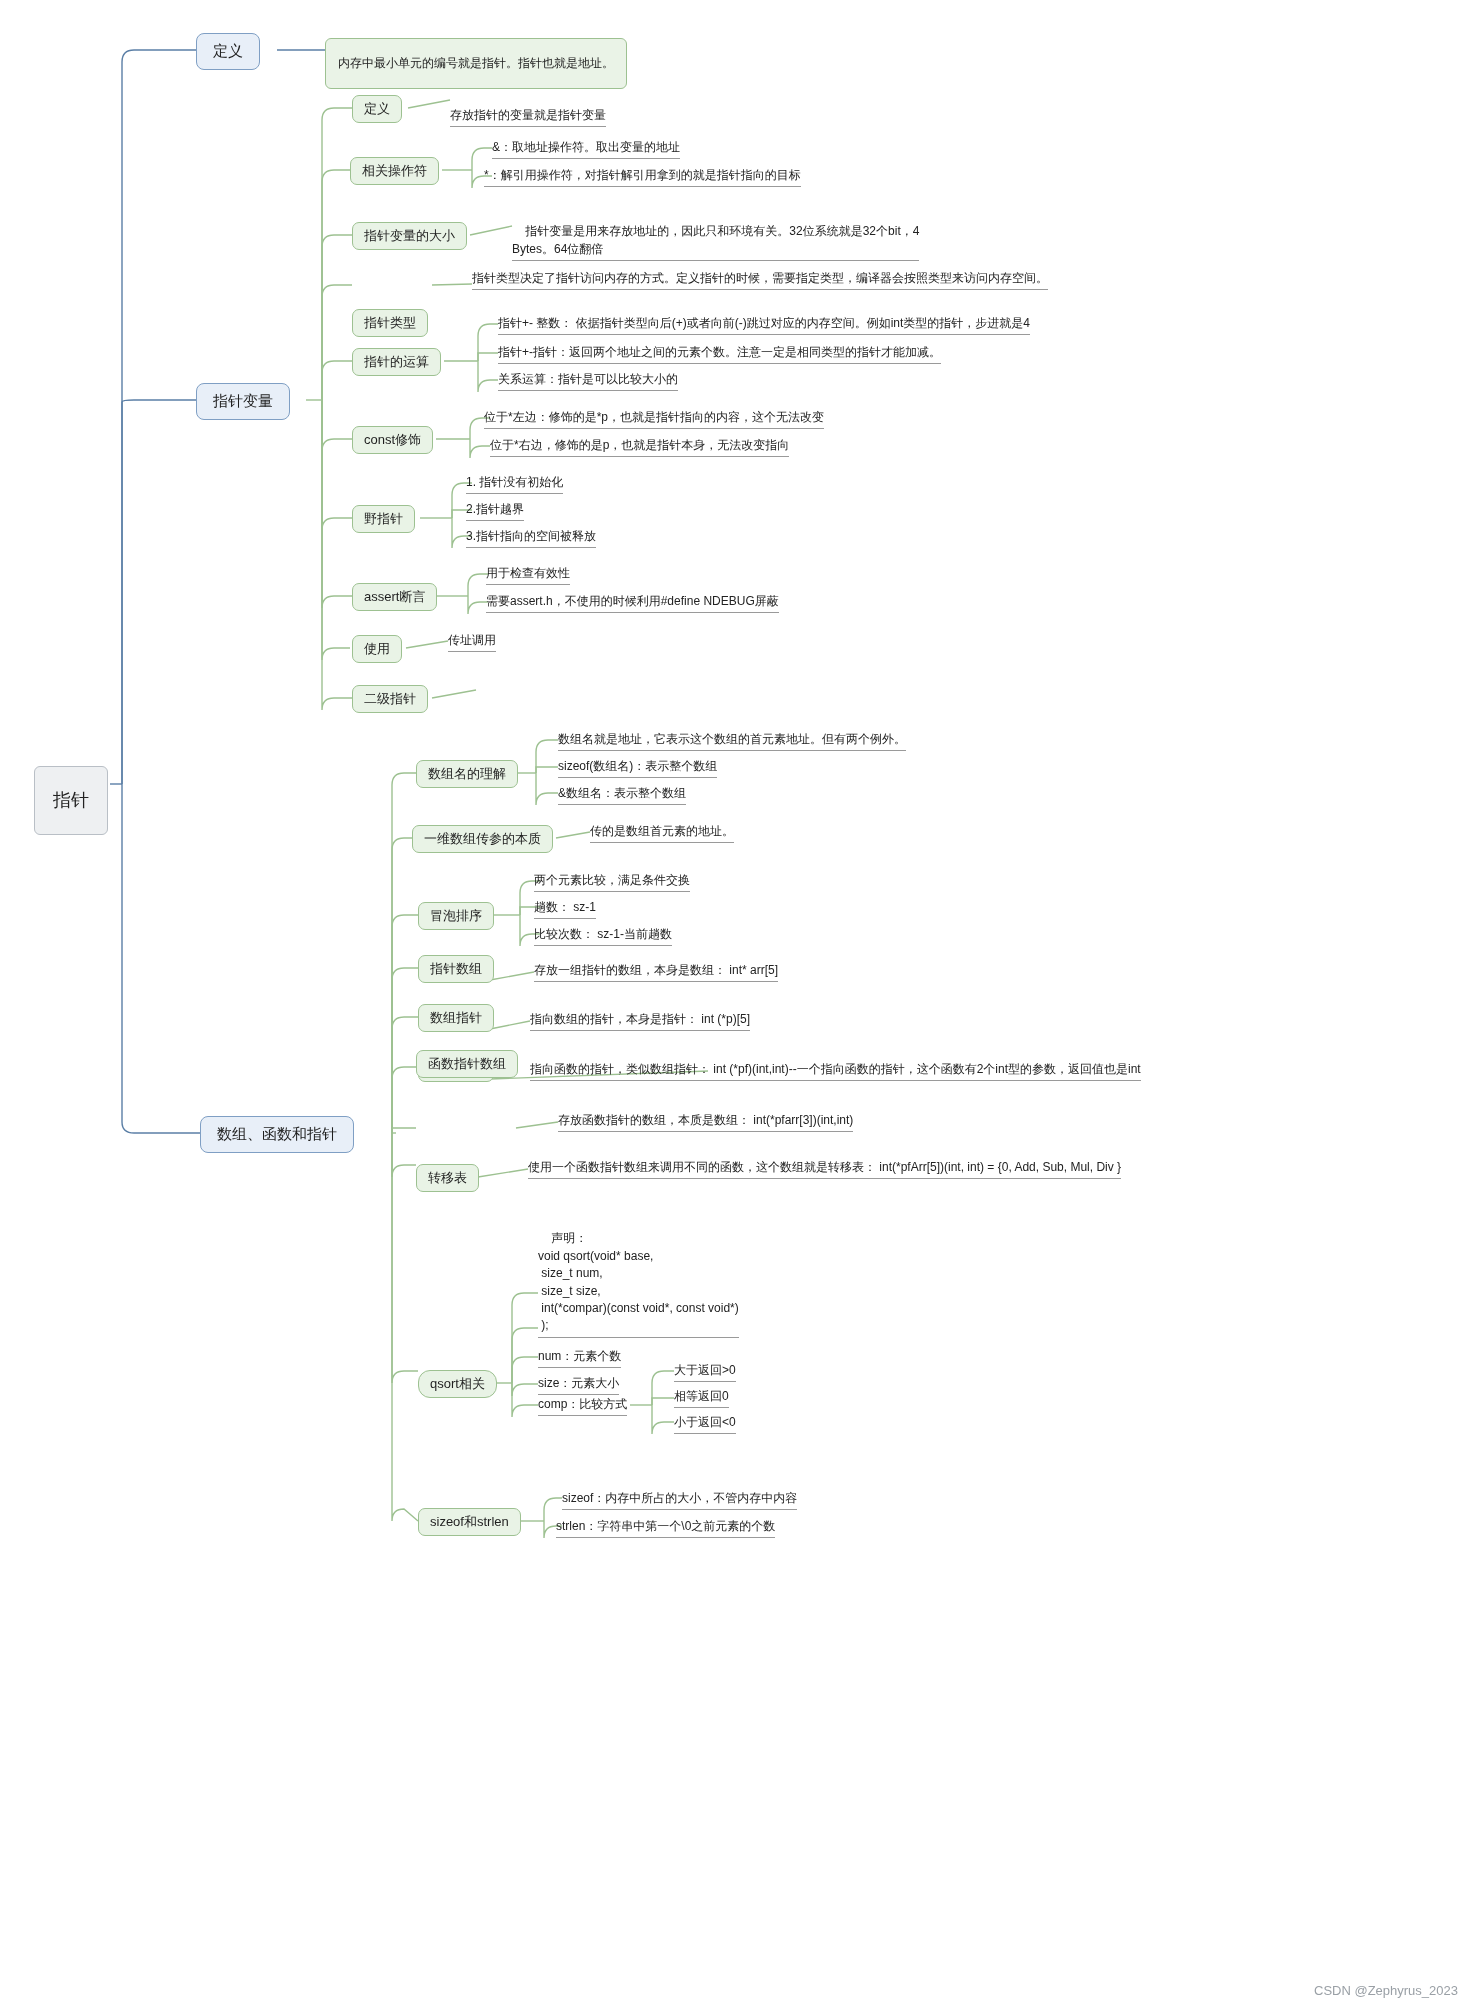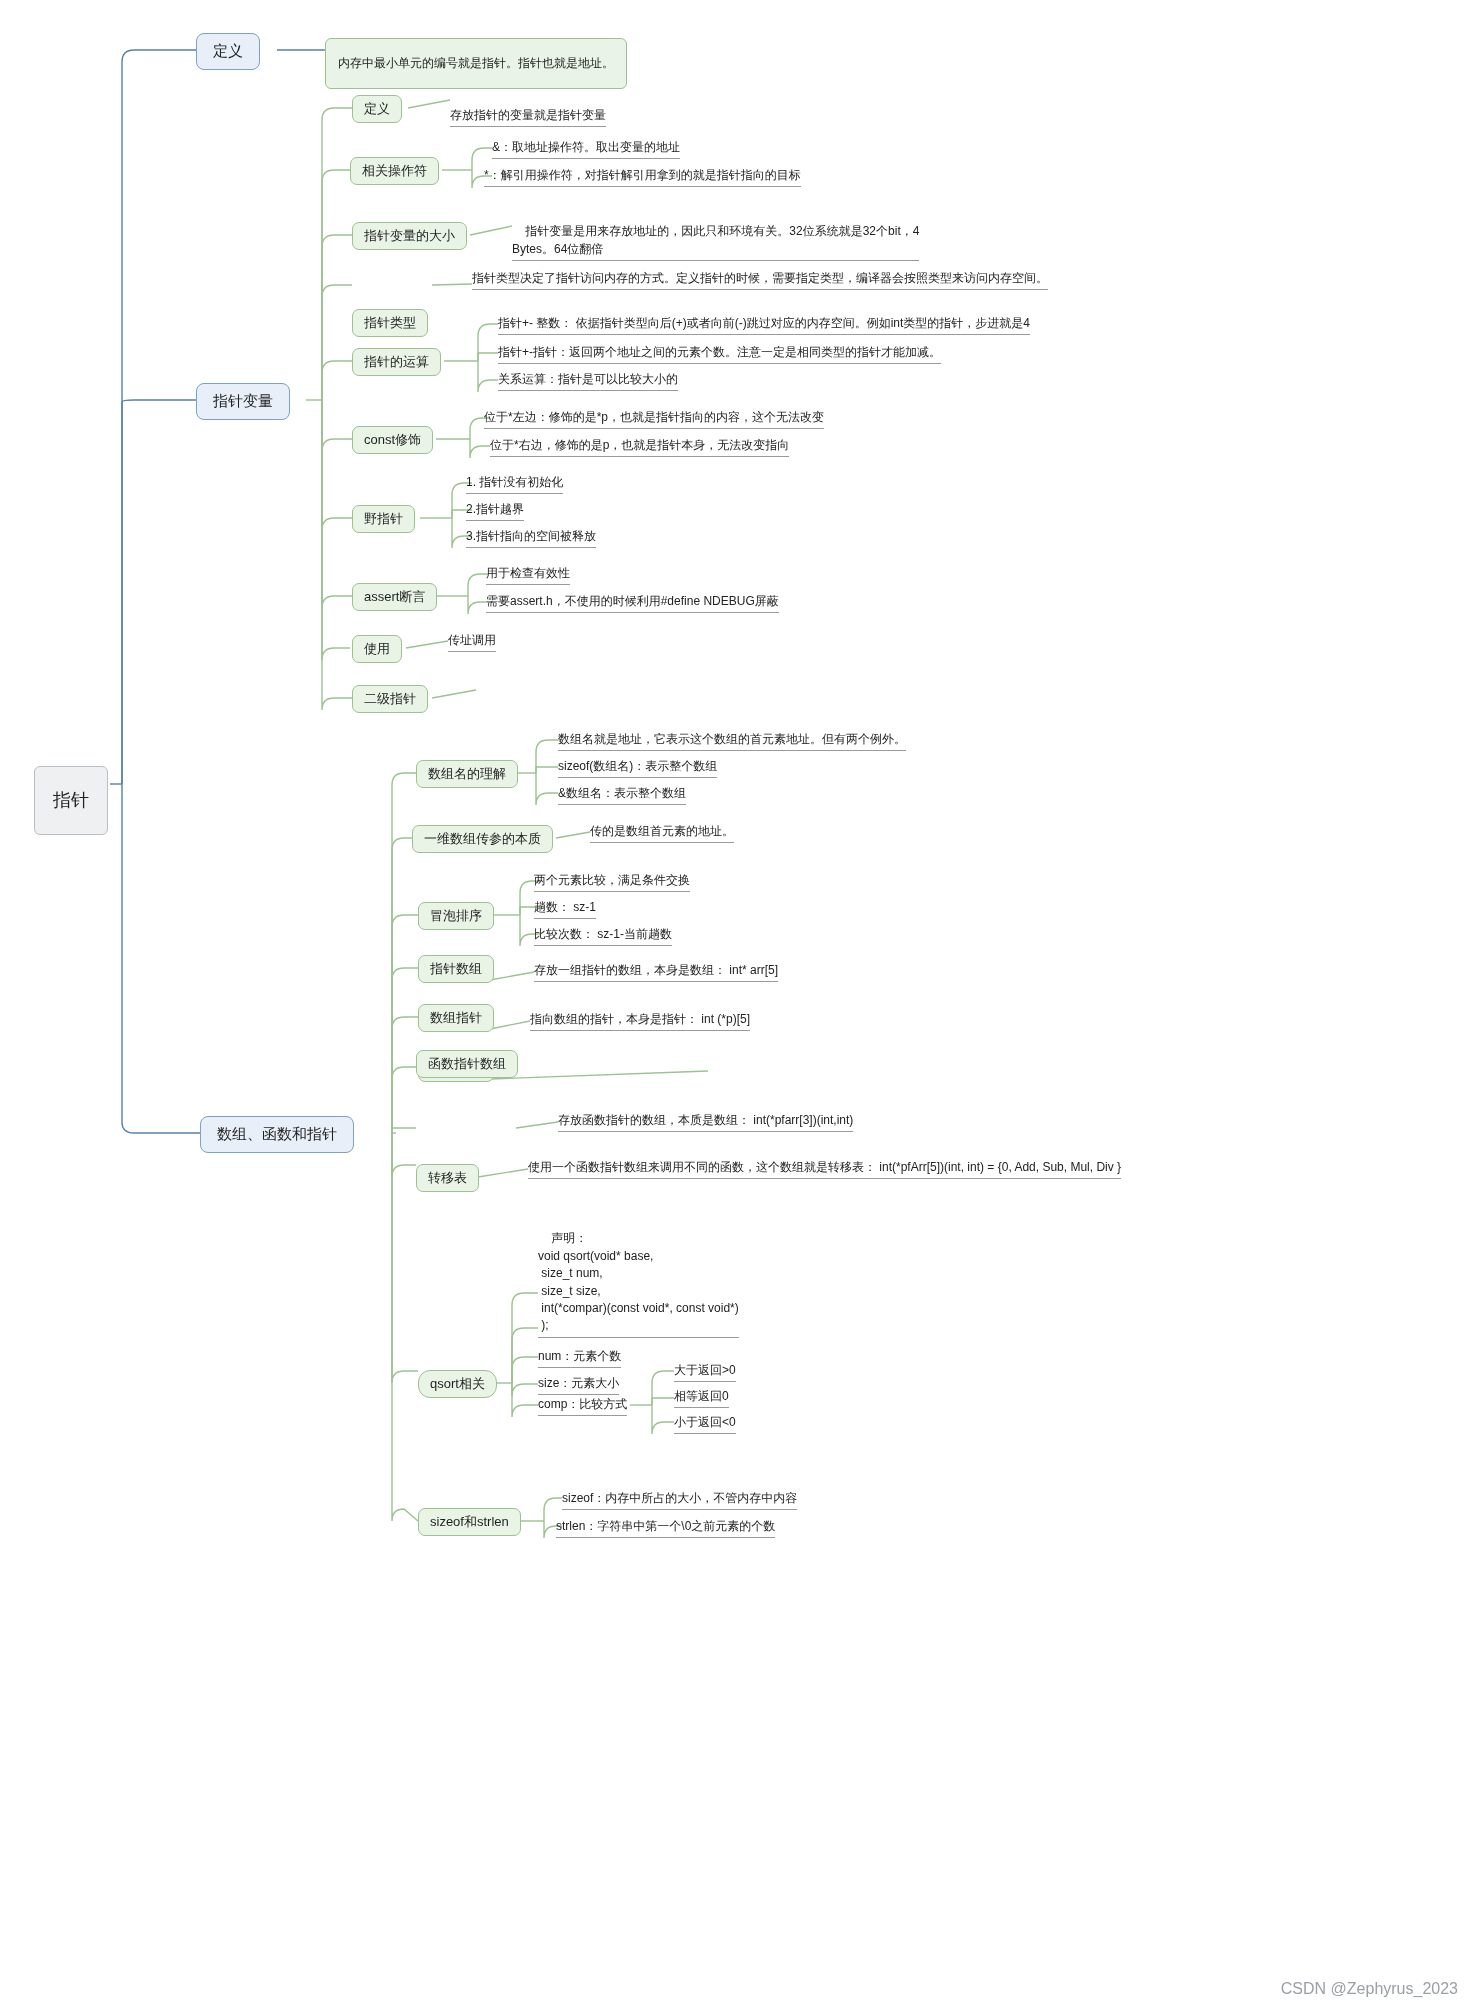--- a/index.html
+++ b/index.html
@@ -69,21 +69,21 @@
     line-height: 1.45;
   }
   .leaf.multiline {
     white-space: pre;
   }
   .leaf.nounderline { border-bottom: none; }
   .watermark {
     position: absolute;
     right: 16px;
     bottom: 10px;
-    font-size: 16px;
+    font-size: 13px;
     color: #9aa0a6;
     white-space: nowrap;
   }
 </style>
 </head>
 <body>
 
 <div id="canvas">
 
   <svg class="links" viewBox="0 0 1474 2008">
@@ -319,20 +319,22 @@
 
   <div class="node n-l2" style="left:418px; top:1004px;">
     <span>数组指针</span>
     </div>
   <div class="leaf" style="left:530px; top:1011px;">
     <span>指向数组的指针，本身是指针： int (*p)[5]</span></div>
 
   <div class="node n-l2" style="left:418px; top:1054px;">
     <span>函数指针</span>
     </div>
+  <div class="leaf" style="left:530px; top:1061px;">
+    <span>指向函数的指针，类似数组指针： int (*pf)(int,int)--一个指向函数的指针，这个函数有2个int型的参数，返回值也是int</span></div>
 
   <div class="node n-l2" style="left:416px; top:1050px;">
     <span>函数指针数组</span>
     </div>
   <div class="leaf" style="left:558px; top:1112px;">
     <span>存放函数指针的数组，本质是数组： int(*pfarr[3])(int,int)</span></div>
 
   <div class="node n-l2" style="left:416px; top:1164px;">
     <span>转移表</span>
     </div>

